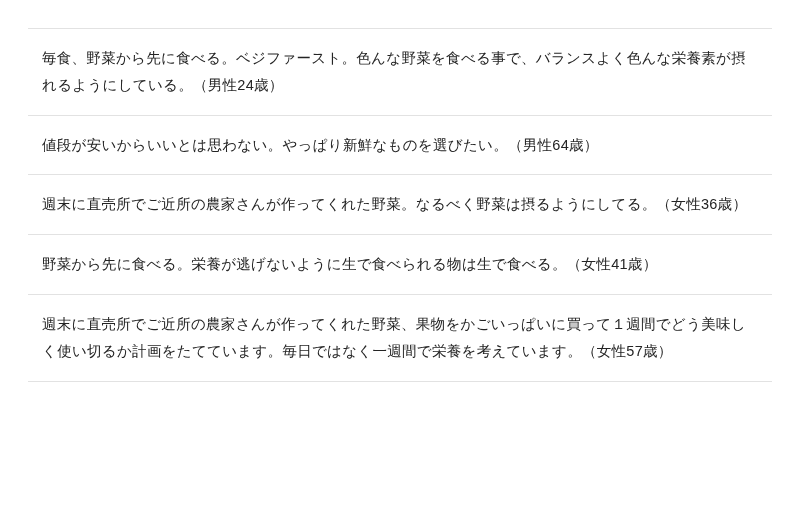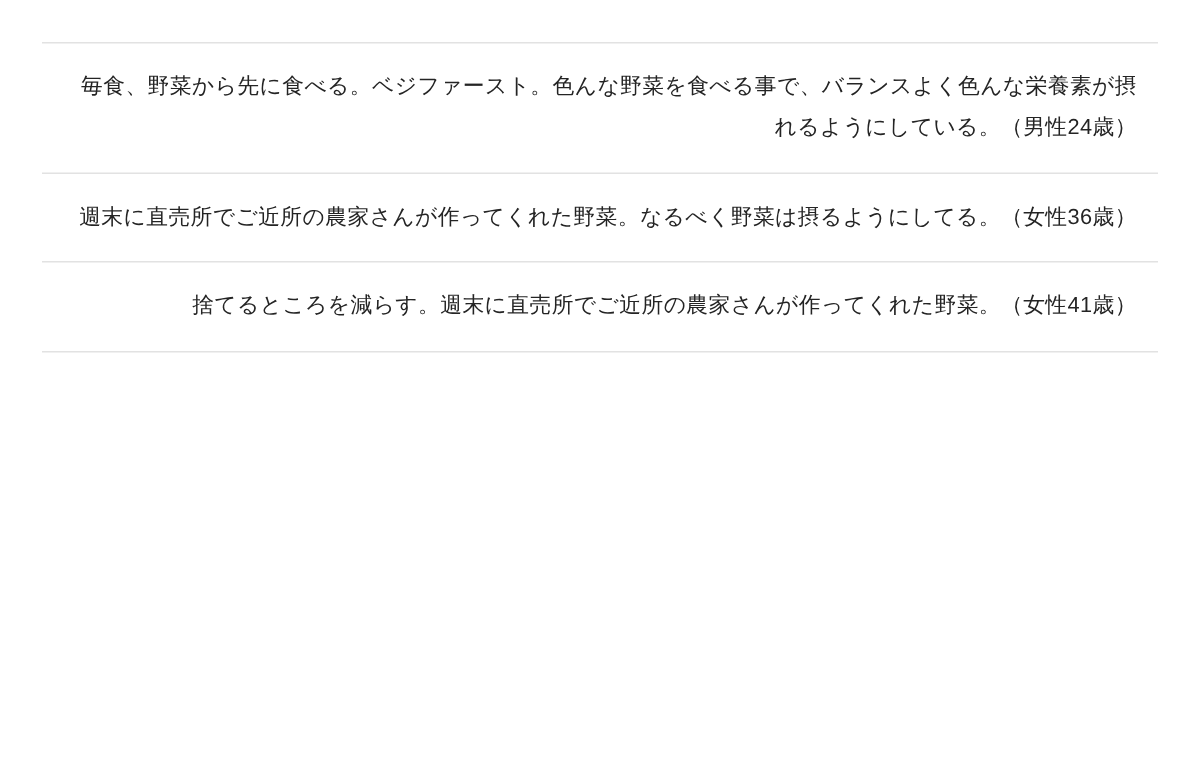--- a/index.html
+++ b/index.html
@@ -21,21 +21,20 @@
     padding: 28px 28px 0 28px;
     background: #ffffff;
   }
   .comment-list {
     box-sizing: border-box;
     width: 744px;
     margin: 0 auto;
     border-top: 1px solid #e2e2e2;
     border-bottom: 1px solid #e2e2e2;
     background: #ffffff;
-    text-align: right;
   }
   .comment-item {
     box-sizing: border-box;
     padding: 16px 14px 16px 14px;
     border-bottom: 1px solid #e2e2e2;
   }
   .comment-item:last-child {
     border-bottom: none;
   }
   .comment-text {
@@ -51,24 +50,30 @@
 <body>
 
 <div class="page">
   <div class="comment-list">
 
     <div class="comment-item">
       <div class="comment-text">毎食、野菜から先に食べる。ベジファースト。色んな野菜を食べる事で、バランスよく色んな栄養素が摂れるようにしている。（男性24歳）</div>
     </div>
 
 
+    <div class="comment-item">
+      <div class="comment-text">値段が安いからいいとは思わない。やっぱり新鮮なものを選びたい。（男性64歳）</div>
+    </div>
 
     <div class="comment-item">
       <div class="comment-text">週末に直売所でご近所の農家さんが作ってくれた野菜。なるべく野菜は摂るようにしてる。（女性36歳）</div>
     </div>
 
     <div class="comment-item">
-      <div class="comment-text">捨てるところを減らす。週末に直売所でご近所の農家さんが作ってくれた野菜。（女性41歳）</div>
+      <div class="comment-text">野菜から先に食べる。栄養が逃げないように生で食べられる物は生で食べる。（女性41歳）</div>
     </div>
 
+    <div class="comment-item">
+      <div class="comment-text">週末に直売所でご近所の農家さんが作ってくれた野菜、果物をかごいっぱいに買って１週間でどう美味しく使い切るか計画をたてています。毎日ではなく一週間で栄養を考えています。（女性57歳）</div>
+    </div>
 
   </div>
 </div>
 
 </body></html>

